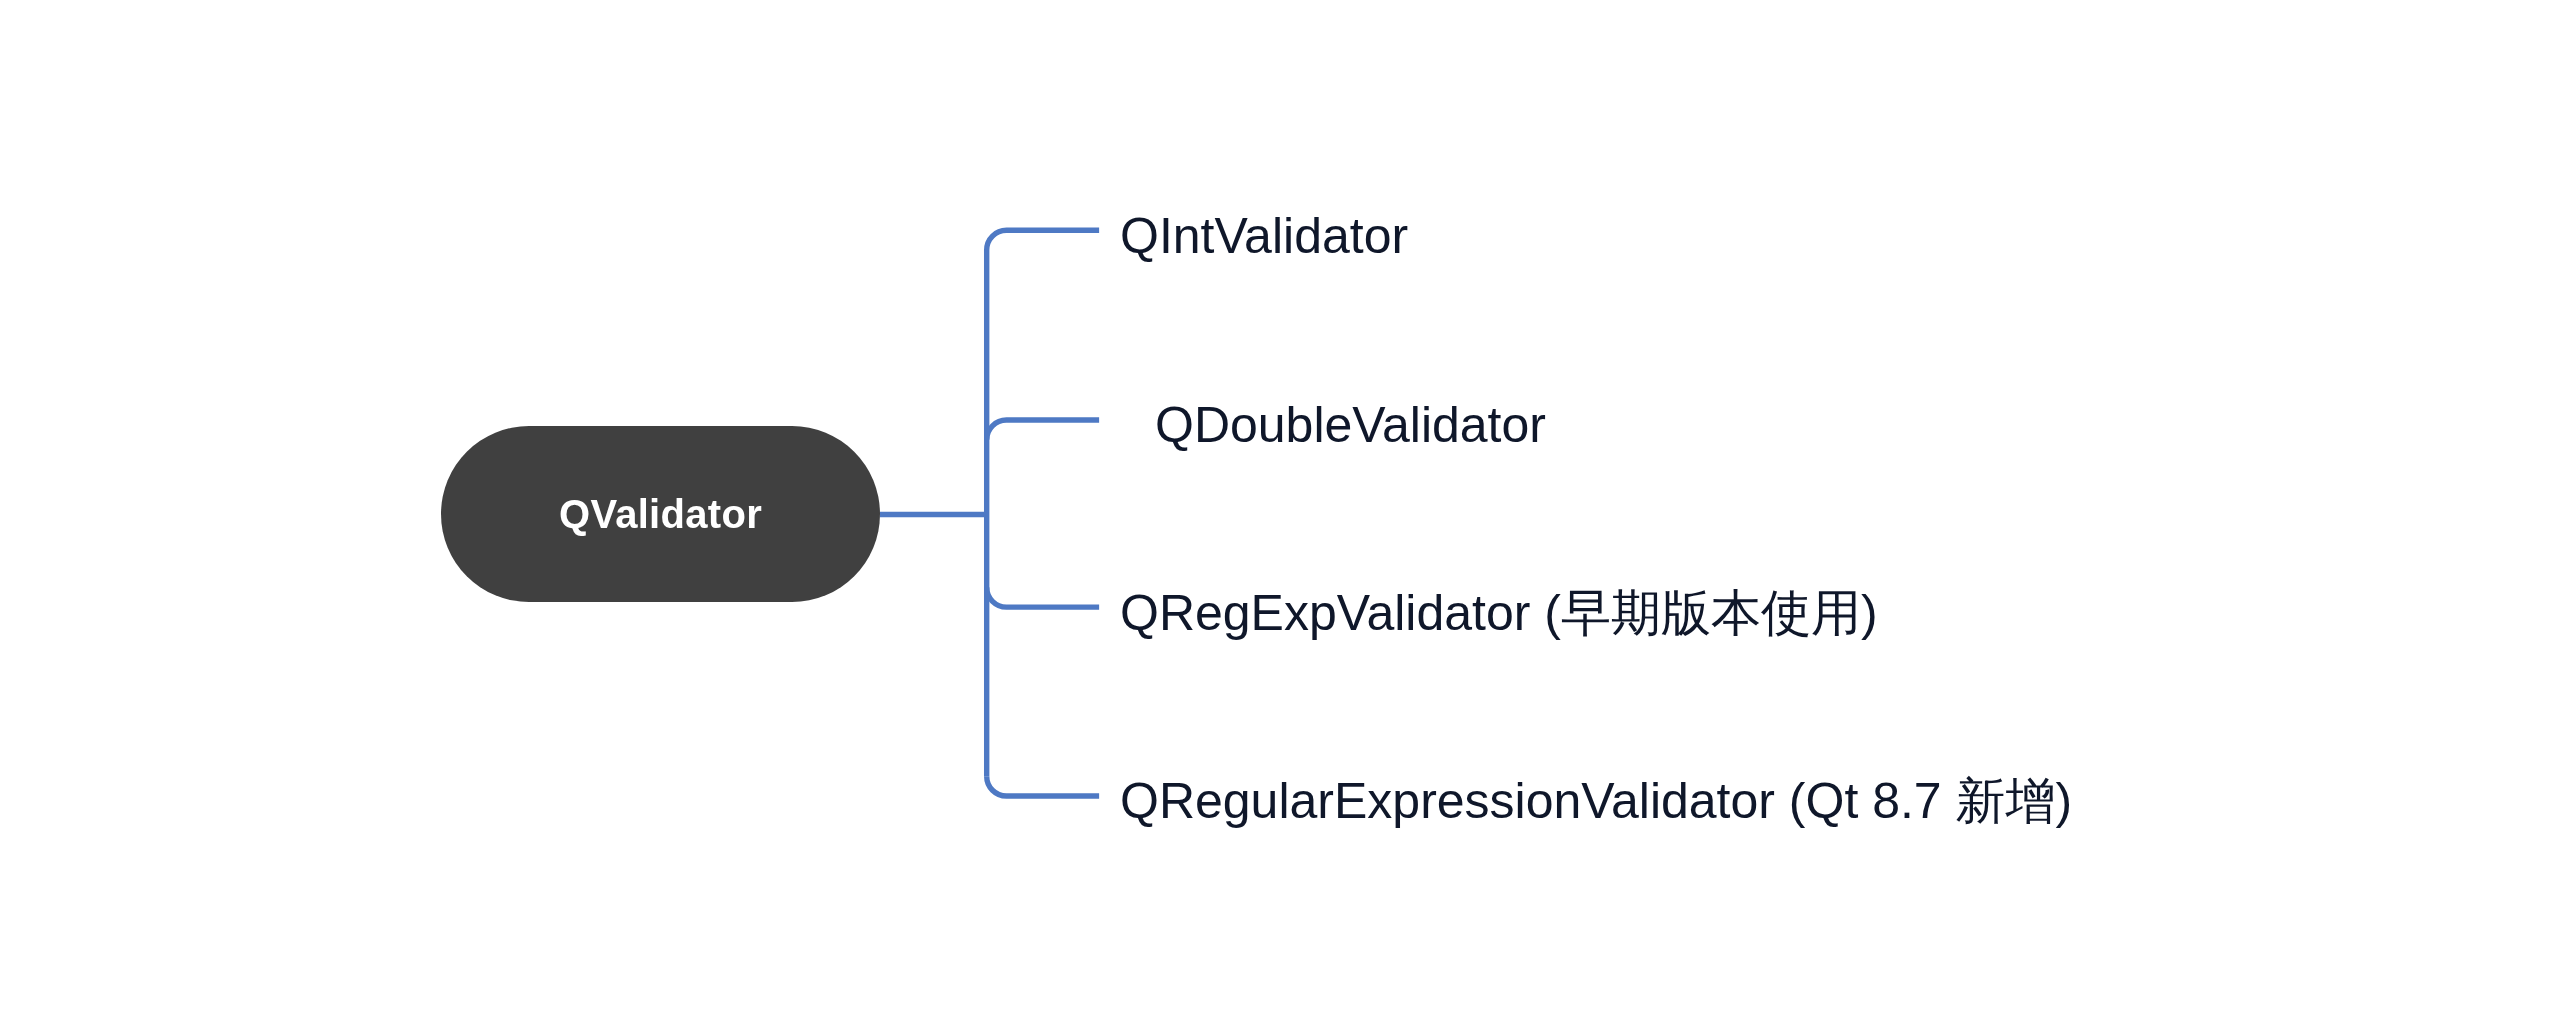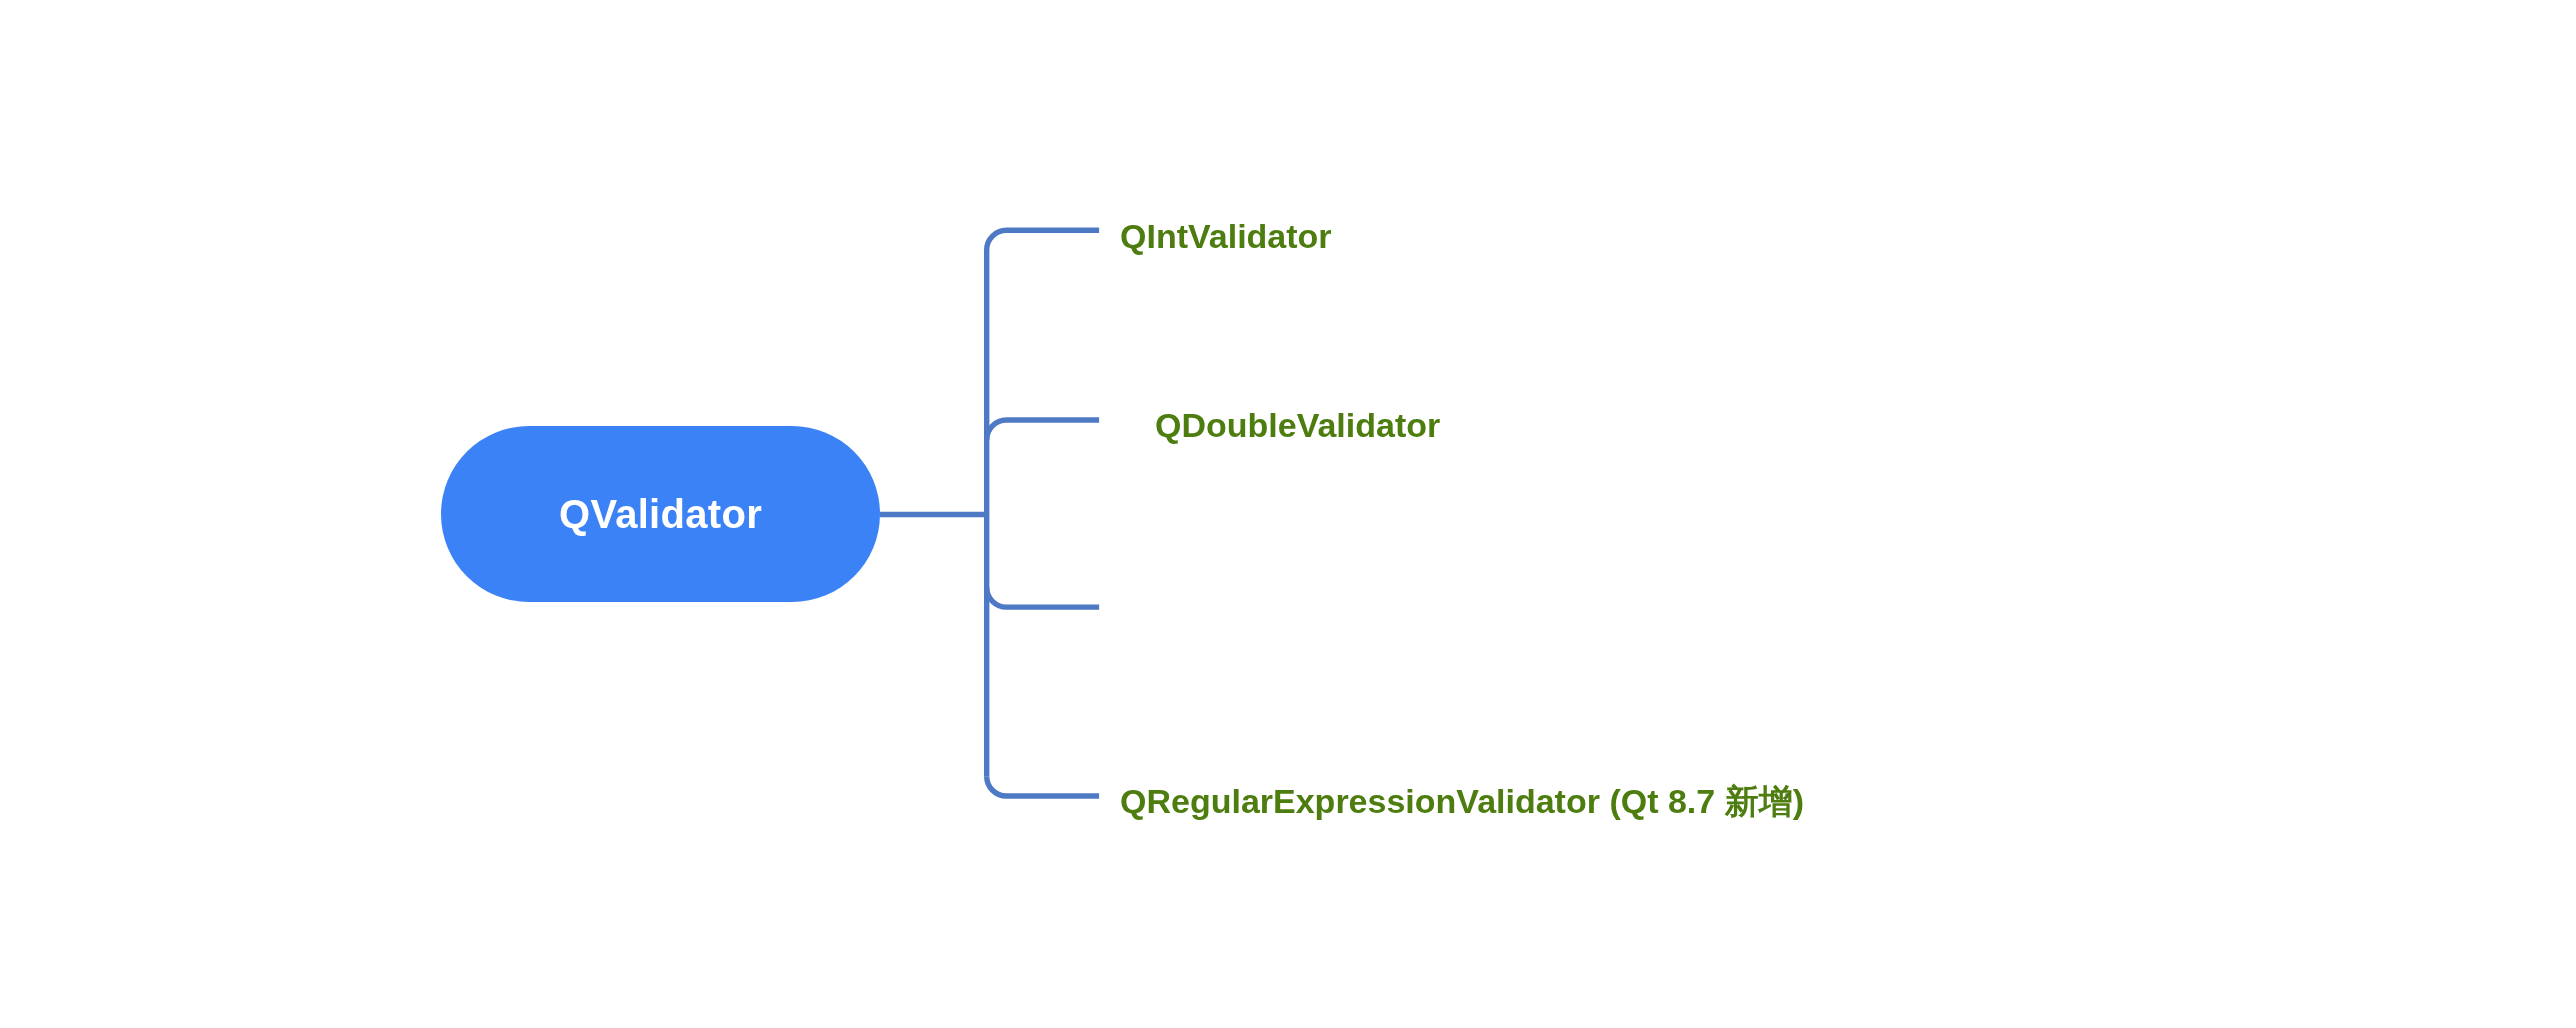--- a/index.html
+++ b/index.html
@@ -26,41 +26,41 @@
     height: 1029px;
     pointer-events: none;
   }
   .root-node {
     position: absolute;
     left: 441px;
     top: 426px;
     width: 439px;
     height: 176px;
     border-radius: 88px;
-    background: #3b82f6;
+    background: #404040;
     display: flex;
     align-items: center;
     justify-content: center;
     box-sizing: border-box;
   }
   .root-label {
     color: #ffffff;
     font-size: 40px;
     font-weight: bold;
     letter-spacing: 0.3px;
     line-height: 1;
     white-space: nowrap;
     font-family: "Liberation Sans", "DejaVu Sans", sans-serif;
   }
   .leaf-label {
     position: absolute;
     left: 1120px;
-    color: #4d7c0f;
-    font-size: 34px;
-    font-weight: 700;
+    color: #0f172a;
+    font-size: 50px;
+    font-weight: 400;
     line-height: 1;
     white-space: nowrap;
     transform: translateY(-50%);
     font-family: "Liberation Sans", "DejaVu Sans", sans-serif;
   }
   .leaf-1 { top: 236px; }
   .leaf-2 { top: 425px; margin-left: 35px; }
   .leaf-3 { top: 613px; }
   .leaf-4 { top: 801px; }
 </style>
@@ -81,17 +81,18 @@
   </svg>
 
   <div class="root-node">
     <span class="root-label">QValidator</span>
   </div>
 
   <div class="leaf-label leaf-1">QIntValidator</div>
 
   <div class="leaf-label leaf-2">QDoubleValidator</div>
 
+  <div class="leaf-label leaf-3">QRegExpValidator (早期版本使用)</div>
 
   <div class="leaf-label leaf-4">QRegularExpressionValidator (Qt 8.7 新增)</div>
 
 </div>
 
 
 </body></html>

